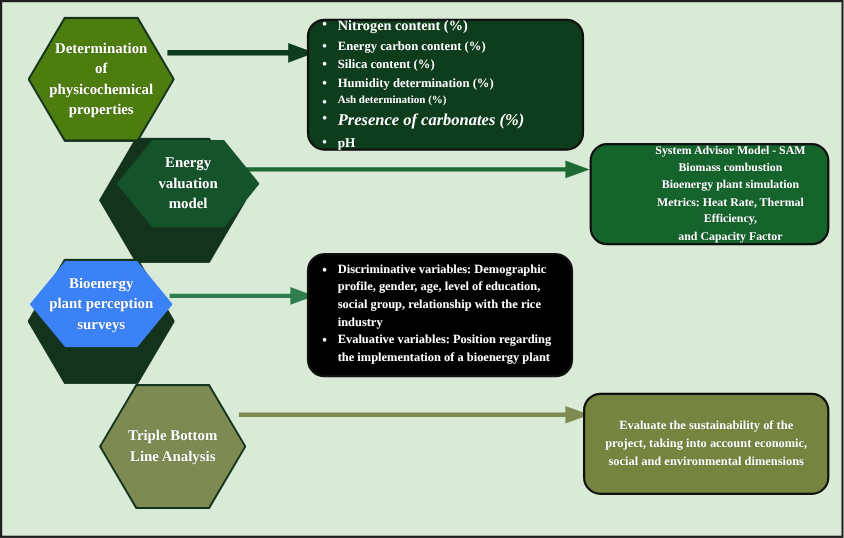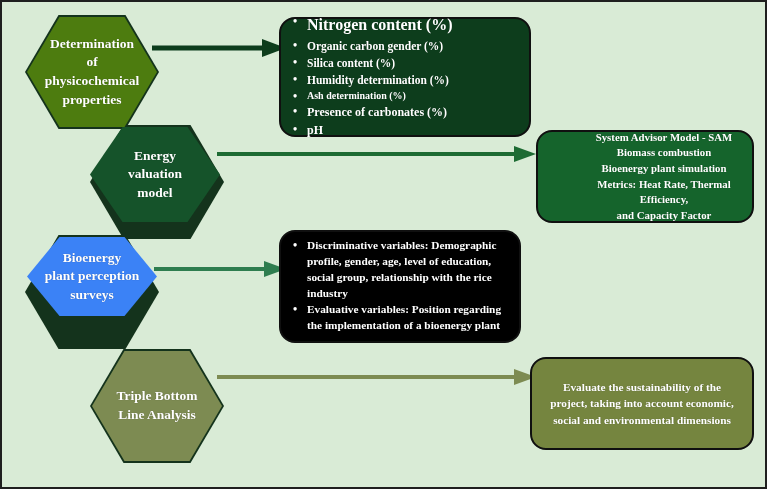--- a/index.html
+++ b/index.html
@@ -114,37 +114,37 @@
 
   <div class="hex-outline" style="left:23px; top:13px; width:134px; height:114px;"></div>
   <div class="hex" style="left:25px; top:15px; width:130px; height:110px; background:#4d7c0f; font-size:13.5px;">
     <span class="hex-label">Determination of
 physicochemical
 properties</span>
   </div>
 
   <div class="rbox" style="left:277px; top:15px; width:252px; height:120px; background:#0d3d1c;">
     <ul>
-      <li style="font-size:16px;">Nitrogen content (%)</li>
-      <li style="font-size:11.5px;">Organic carbon gender (%)</li>
+      <li style="font-size:13px;">Nitrogen content (%)</li>
+      <li style="font-size:11.5px;">Energy carbon content (%)</li>
       <li style="font-size:11.5px;">Silica content (%)</li>
       <li style="font-size:11.5px;">Humidity determination (%)</li>
       <li style="font-size:10px;">Ash determination (%)</li>
-      <li style="font-size:12px;">Presence of carbonates (%)</li>
+      <li style="font-size:15px;font-style:italic;">Presence of carbonates (%)</li>
       <li style="font-size:12px;">pH</li>
     </ul>
   </div>
 
   <svg class="arrow" style="left:215px; top:143px; width:320px; height:18px;" viewBox="0 0 320 18">
     <line x1="0" y1="9" x2="300" y2="9" stroke="#1d6b33" stroke-width="4"></line>
     <polygon points="297,1 319,9 297,17" fill="#1d6b33"></polygon>
   </svg>
 
   <div class="hex-outline" style="left:88px; top:123px; width:134px; height:114px;"></div>
-  <div class="hex" style="left:88px; top:125px; width:130px; height:95px; background:#15532a; font-size:13.5px;">
+  <div class="hex" style="left:104px; top:125px; width:130px; height:80px; background:#15532a; font-size:13.5px;">
     <span class="hex-label">Energy
 valuation
 model</span>
   </div>
 
   <div class="rbox" style="left:534px; top:128px; width:218px; height:93px; background:#15642c;">
     <div class="centered" style="font-size:10.8px;padding-left:48px;">System Advisor Model - SAM
 Biomass combustion
 Bioenergy plant simulation
 Metrics: Heat Rate, Thermal Efficiency,

